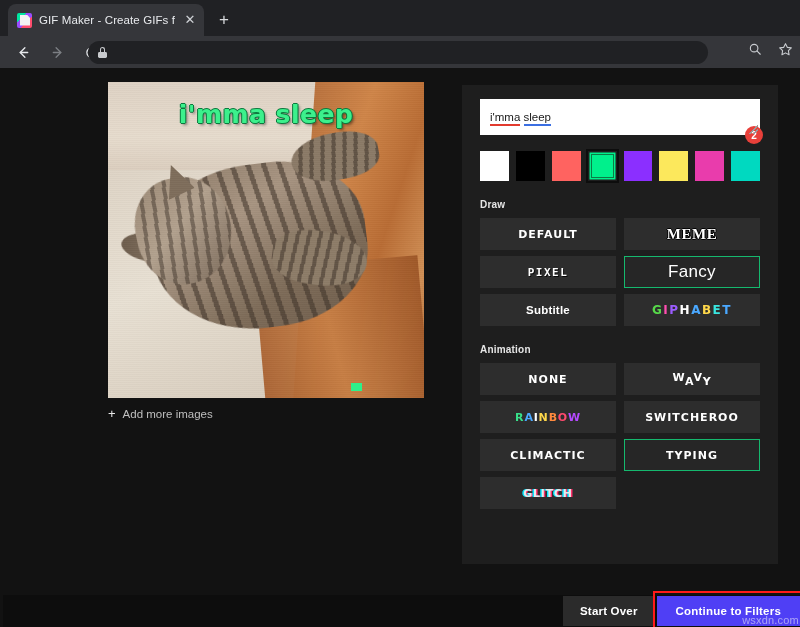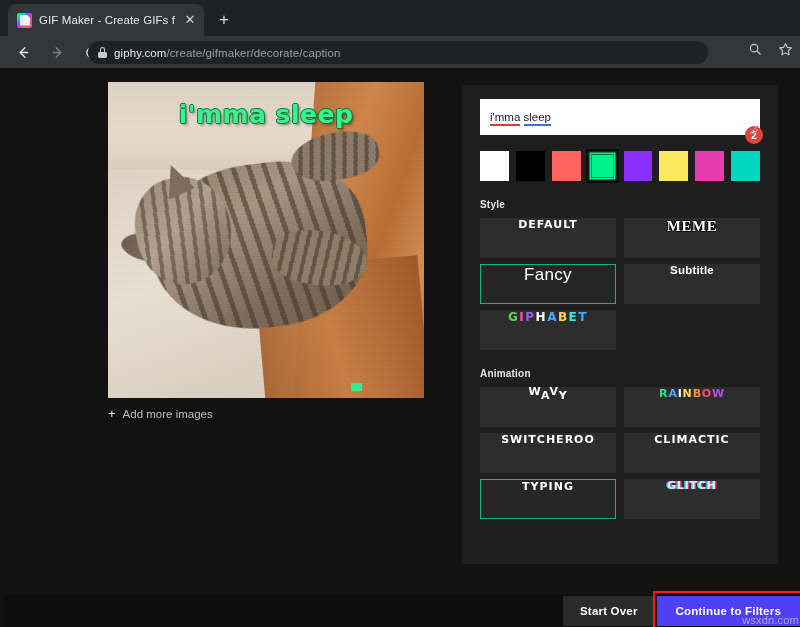--- a/index.html
+++ b/index.html
@@ -179,21 +179,21 @@
   .swatches { display: flex; gap: 7px; margin-top: 16px; }
   .swatch { width: 30px; height: 30px; cursor: pointer; }
   .swatch.sel { box-shadow: 0 0 0 1.5px #1e1e1e inset, 0 0 0 2px #0d0d0d; outline: 1.5px solid #0c7a45; outline-offset: -4px; }
 
   .section-label {
     margin-top: 18px; margin-bottom: 8px;
     font-size: 10px; font-weight: 700; color: #e6e6e6; letter-spacing: .2px;
   }
   .grid2 { display: grid; grid-template-columns: 1fr 1fr; gap: 6px 8px; }
   .opt {
-    height: 40px; background: #2d2d2d; display: flex; justify-content: center;
+    height: 32px; background: #2d2d2d; display: flex; align-items: center; justify-content: center;
     font-size: 11px; font-weight: 700; color: #ffffff; letter-spacing: .6px;
   }
   .opt.sel { border: 1.4px solid #15b86e; background: #262626; }
 
   .s-default { font-family: "DejaVu Sans", sans-serif; font-weight: 700; letter-spacing: 1px; }
   .s-meme { font-family: "Liberation Serif", serif; font-weight: 700; font-size: 15px; letter-spacing: .5px;
             text-shadow: -1px 0 #000, 1px 0 #000, 0 1px #000, 0 -1px #000; }
   .s-pixel { font-family: "DejaVu Sans Mono", monospace; font-weight: 700; letter-spacing: 1.5px; font-size: 11px;
              text-shadow: 1px 1px 0 rgba(0,0,0,.8); }
   .s-fancy { font-family: Liberation Sans, sans-serif; font-weight: 400; font-size: 17px; letter-spacing: .3px; }
@@ -270,21 +270,20 @@
           <path d="M13 8a5 5 0 1 1-1.6-3.6" fill="none" stroke="#e8eaed" stroke-width="1.4" stroke-linecap="round"></path>
           <path d="M12.8 1.6v3.2H9.6" fill="none" stroke="#e8eaed" stroke-width="1.4" stroke-linecap="round" stroke-linejoin="round"></path>
         </svg>
     </div>
 
     <div class="omnibox">
       <span class="lock-icon">
           <span class="shackle"></span>
           <span class="body"></span>
         </span>
-      <span class="url"><span class="host">giphy.com</span><span>/create/gifmaker/decorate/caption</span></span>
     </div>
 
     <div class="omni-right">
       <div class="icon-btn">
         <svg width="14" height="14" viewBox="0 0 16 16">
             <circle cx="7" cy="7" r="4.3" fill="none" stroke="#c9ccd0" stroke-width="1.3"></circle>
             <path d="M10.2 10.2L14 14" stroke="#c9ccd0" stroke-width="1.3" stroke-linecap="round"></path>
           </svg>
       </div>
       <div class="icon-btn">
@@ -334,41 +333,47 @@
           <div class="swatch" style="background:#FFFFFF"></div>
           <div class="swatch" style="background:#000000"></div>
           <div class="swatch" style="background:#FF6360"></div>
           <div class="swatch sel" style="background:#00F08C"></div>
           <div class="swatch" style="background:#8B2FFF"></div>
           <div class="swatch" style="background:#FCE85C"></div>
           <div class="swatch" style="background:#E93CAC"></div>
           <div class="swatch" style="background:#00D9C0"></div>
         </div>
 
-        <div class="section-label">Style</div>
+        <div class="section-label">Draw</div>
         <div class="grid2">
           <div class="opt">
               <span class="s-default">DEFAULT</span>
             </div>
           <div class="opt">
               <span class="s-meme">MEME</span>
+            </div>
+          <div class="opt">
+              <span class="s-pixel">PIXEL</span>
             </div>
           <div class="opt sel">
               <span class="s-fancy">Fancy</span>
             </div>
           <div class="opt">
               <span class="s-sub">Subtitle</span>
             </div>
           <div class="opt">
               <span class="s-giph" id="giphabet"><span style="color: rgb(87, 217, 74);">G</span><span style="color: rgb(255, 79, 176);">I</span><span style="color: rgb(155, 92, 255);">P</span><span style="color: rgb(255, 255, 255);">H</span><span style="color: rgb(74, 168, 255);">A</span><span style="color: rgb(255, 216, 74);">B</span><span style="color: rgb(57, 230, 224);">E</span><span style="color: rgb(74, 168, 255);">T</span></span>
             </div>
         </div>
 
         <div class="section-label">Animation</div>
         <div class="grid2">
+          <div class="opt">
+              <span class="s-default">NONE</span>
+            </div>
           <div class="opt">
               <span class="s-wavy" id="wavy"><span>W</span><span>A</span><span>V</span><span>Y</span></span>
             </div>
           <div class="opt">
               <span class="s-rainbow" id="rainbow"><span style="color: rgb(56, 224, 138);">R</span><span style="color: rgb(74, 168, 255);">A</span><span style="color: rgb(255, 255, 255);">I</span><span style="color: rgb(255, 216, 74);">N</span><span style="color: rgb(255, 138, 61);">B</span><span style="color: rgb(255, 74, 110);">O</span><span style="color: rgb(180, 74, 255);">W</span></span>
             </div>
           <div class="opt">
               <span class="s-default">SWITCHEROO</span>
             </div>
           <div class="opt">

